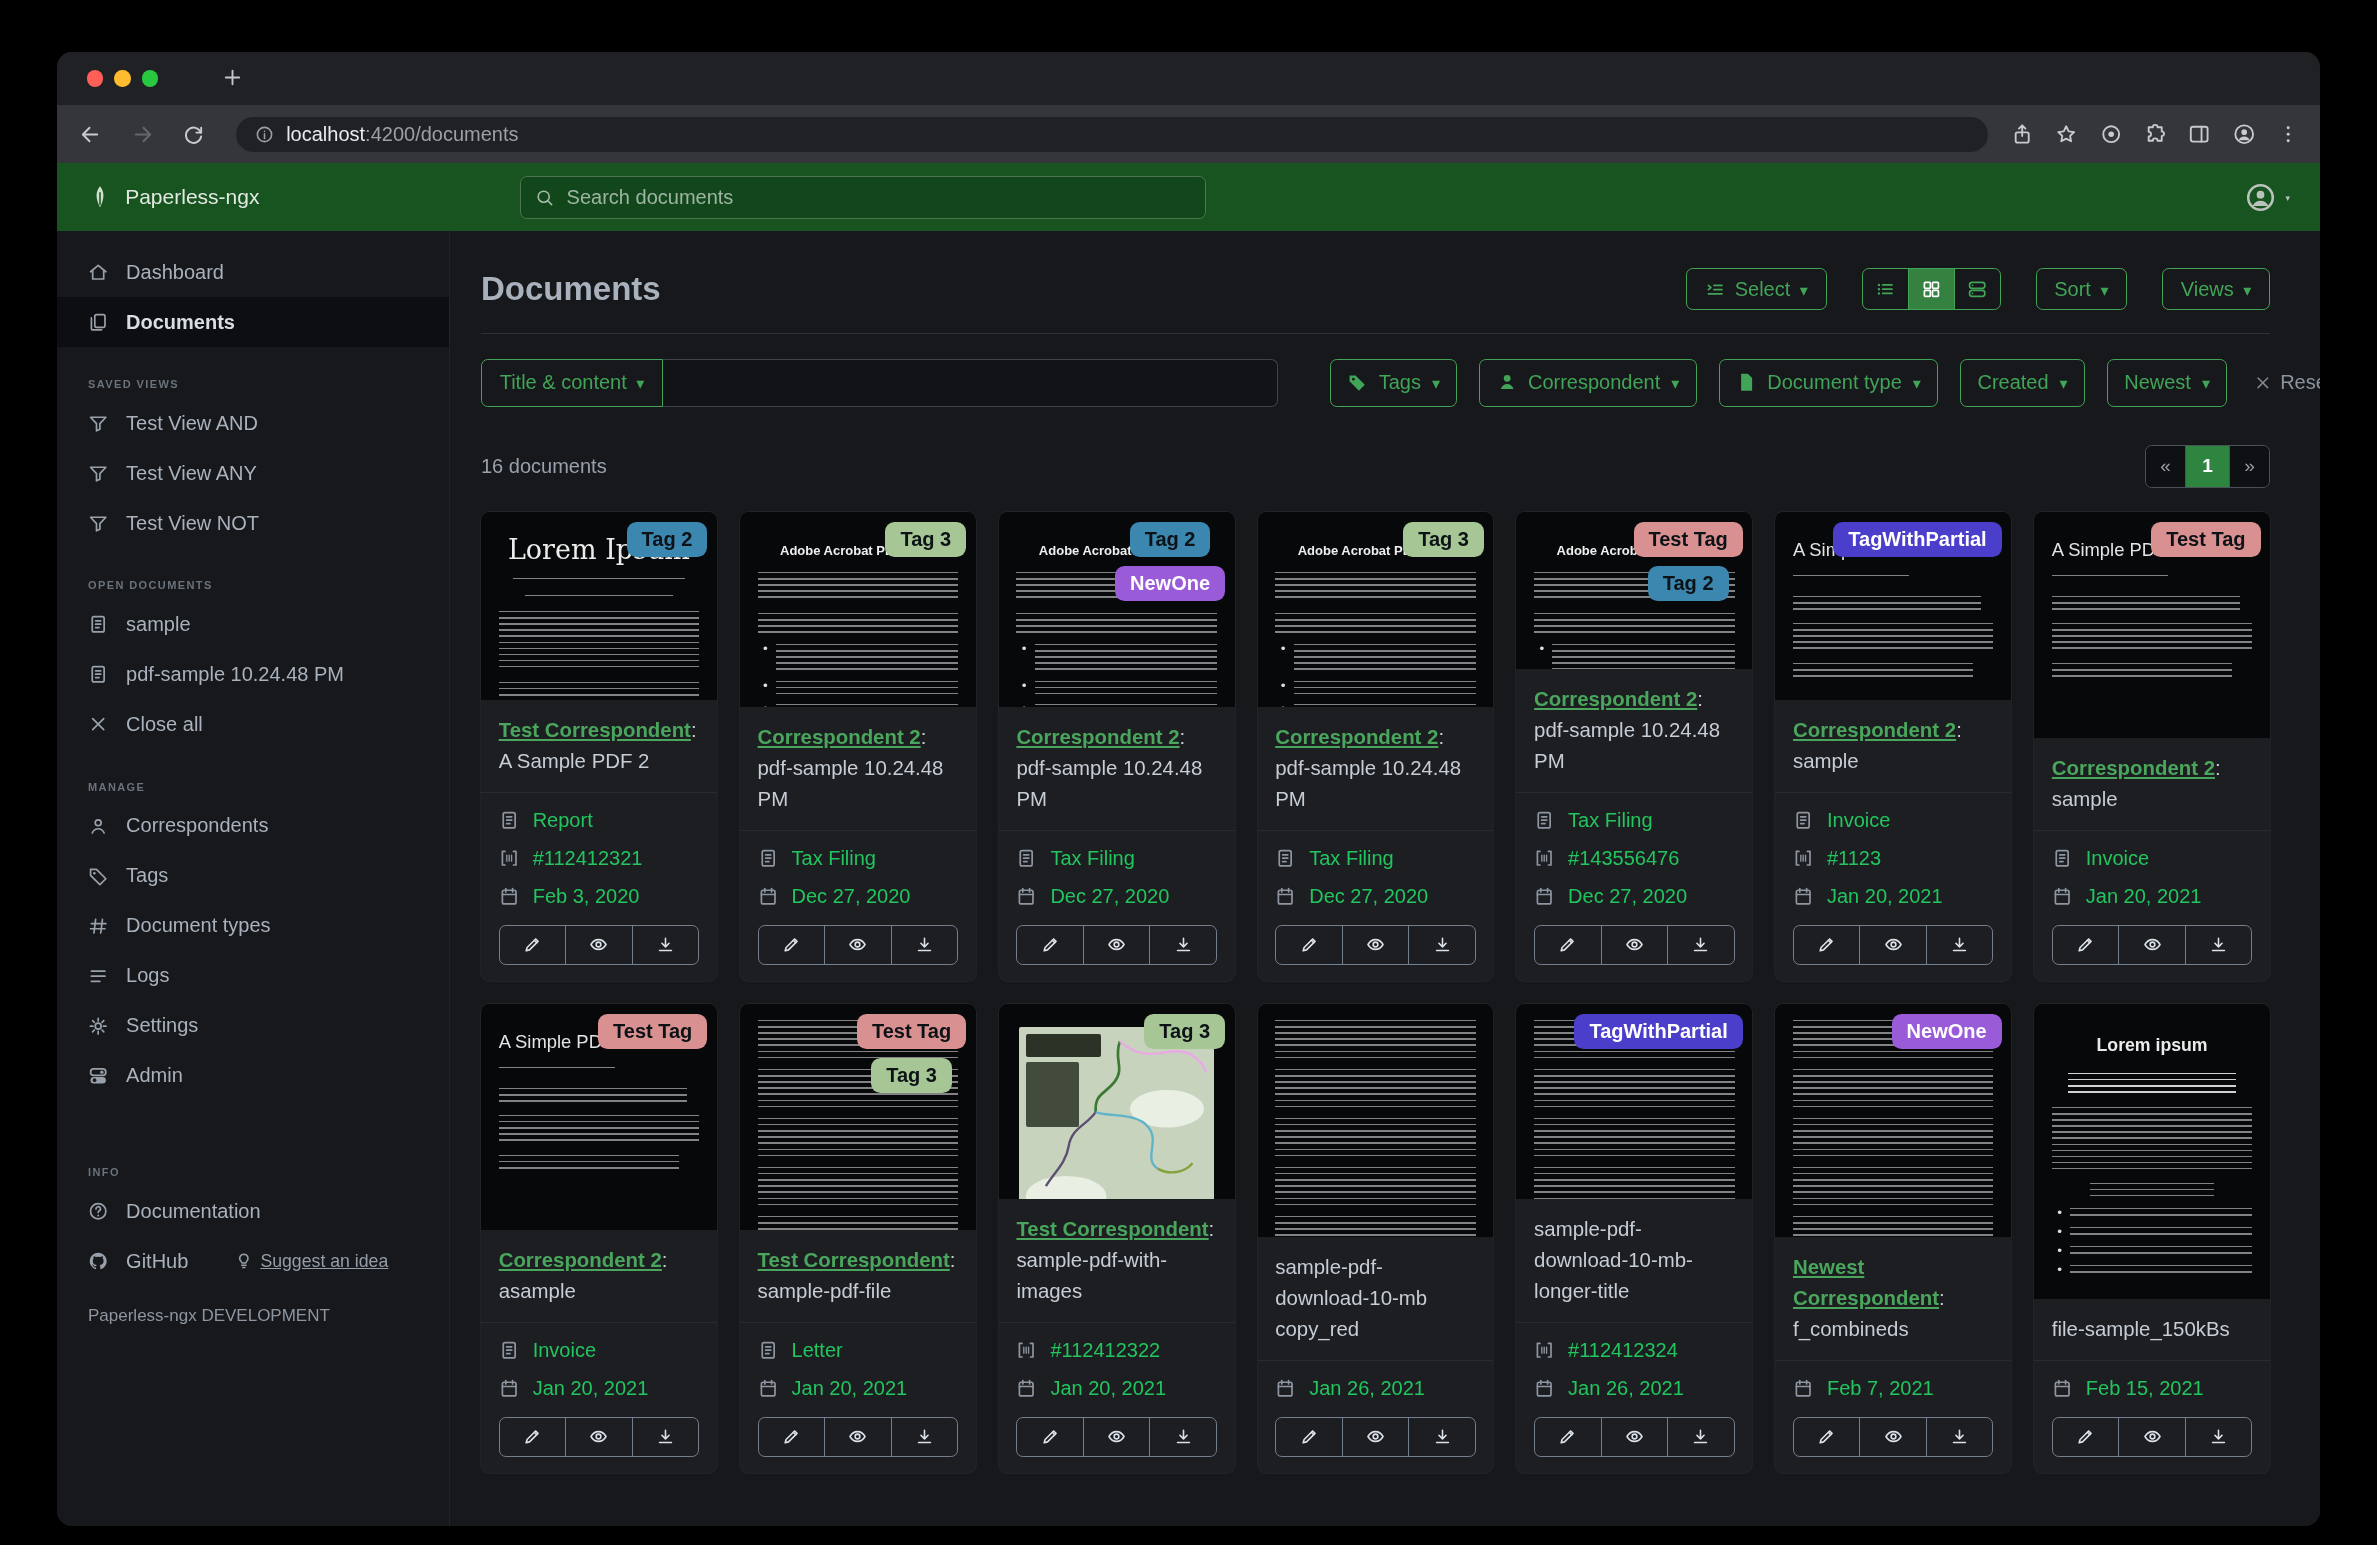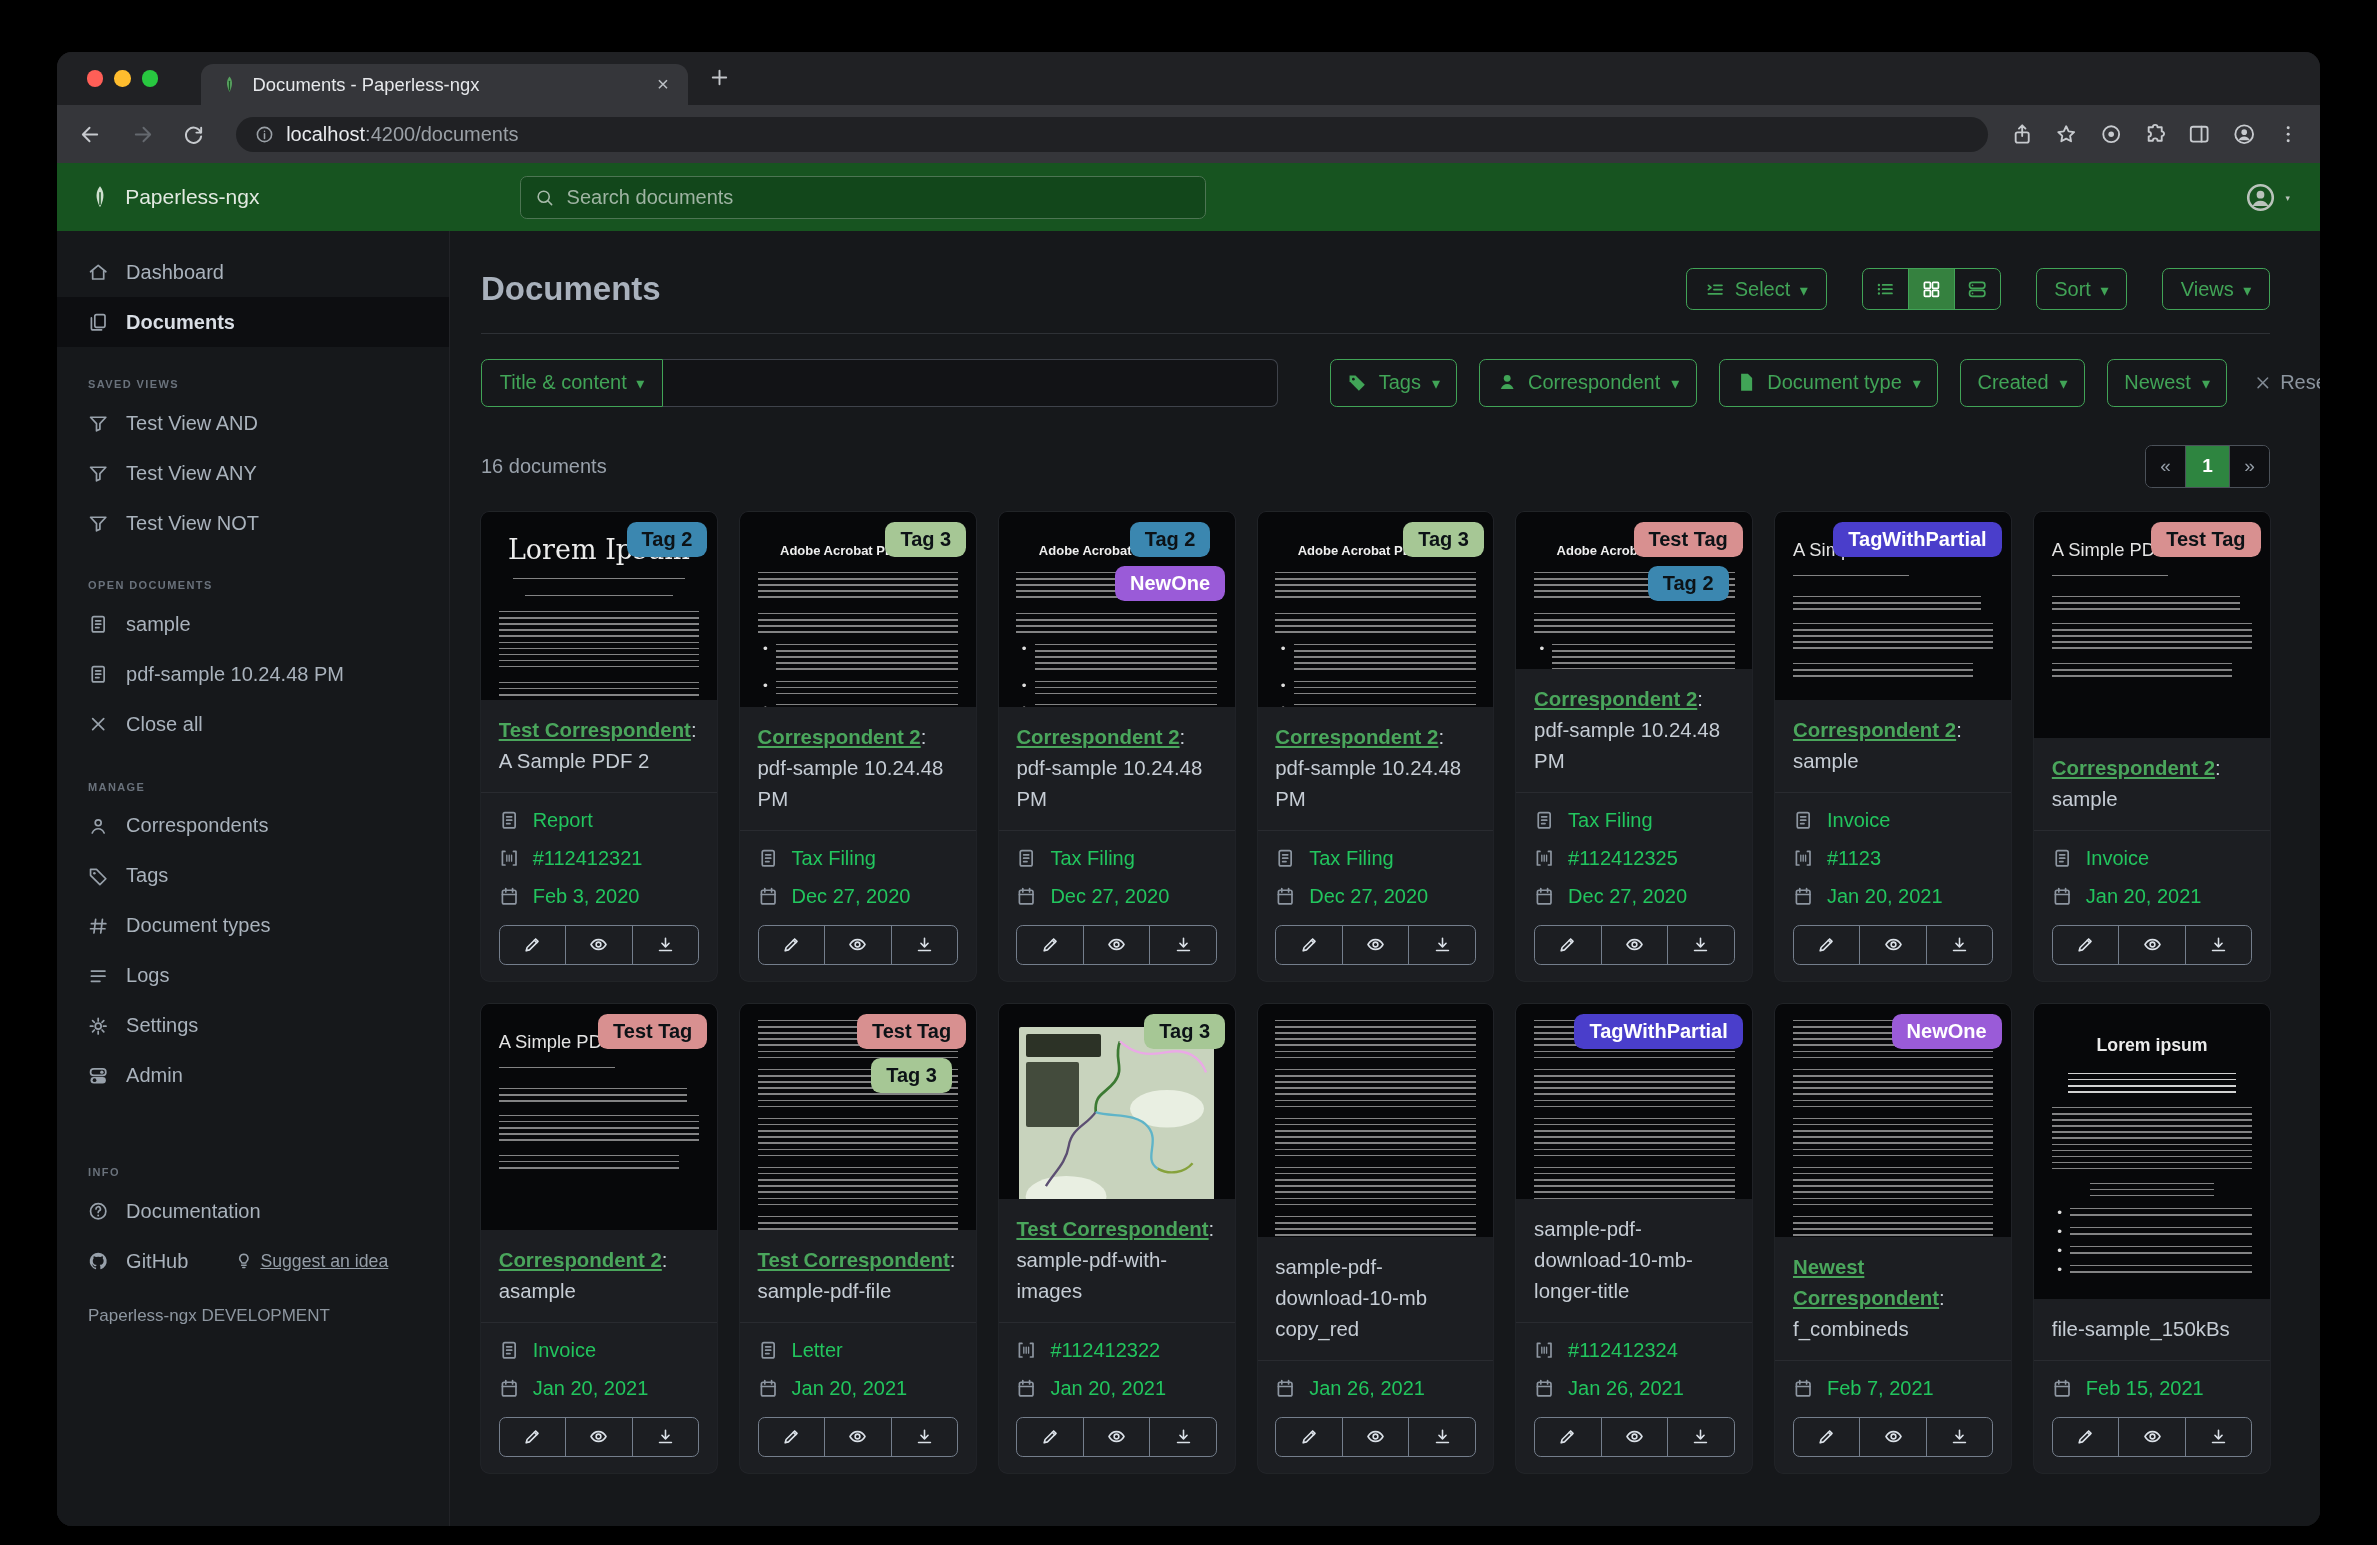--- a/index.html
+++ b/index.html
@@ -122,30 +122,20 @@
 <body>
 
 <div class="stage">
   <div class="window">
 
     <div class="tabstrip">
       <div class="lights">
         <span class="light red"></span>
         <span class="light yellow"></span>
         <span class="light green"></span>
-      </div>
-      <div class="tab">
-        <span class="ic">
-            <svg viewBox="0 0 24 24" fill="none" stroke="currentColor" stroke-width="2" stroke-linecap="round" stroke-linejoin="round">
-              <path d="M12 2C8 7 7.5 12.5 12 21.5 16.5 12.5 16 7 12 2z" fill="currentColor" stroke="none"></path>
-              <path d="M12 8v11" stroke="#175420" stroke-width="1.4"></path>
-            </svg>
-          </span>
-        <span class="tab-title">Documents - Paperless-ngx</span>
-        <span class="tab-close">×</span>
       </div>
       <span class="newtab"><span class="ic">
             <svg viewBox="0 0 24 24" fill="none" stroke="currentColor" stroke-width="2" stroke-linecap="round" stroke-linejoin="round">
               <path d="M12 5v14M5 12h14"></path>
             </svg>
           </span></span>
     </div>
 
     <div class="toolbar">
       <span class="tbtn">
@@ -842,21 +832,21 @@
                     </span>
                     <span>Tax Filing</span>
                   </div>
                   <div class="mrow">
                     <span class="ic">
                       <svg viewBox="0 0 24 24" fill="none" stroke="currentColor" stroke-width="2" stroke-linecap="round" stroke-linejoin="round">
                         <path d="M7 4H4v16h3M17 4h3v16h-3"></path>
                         <path d="M9.2 8.5v7M12 8.5v7M14.8 8.5v7" stroke-width="1.6"></path>
                       </svg>
                     </span>
-                    <span>#112412325</span>
+                    <span>#143556476</span>
                   </div>
                   <div class="mrow">
                     <span class="ic">
                       <svg viewBox="0 0 24 24" fill="none" stroke="currentColor" stroke-width="2" stroke-linecap="round" stroke-linejoin="round">
                         <rect x="4" y="5" width="16" height="16" rx="2"></rect>
                         <path d="M8 3v4M16 3v4M4 10h16"></path>
                       </svg>
                     </span>
                     <span>Dec 27, 2020</span>
                   </div>

